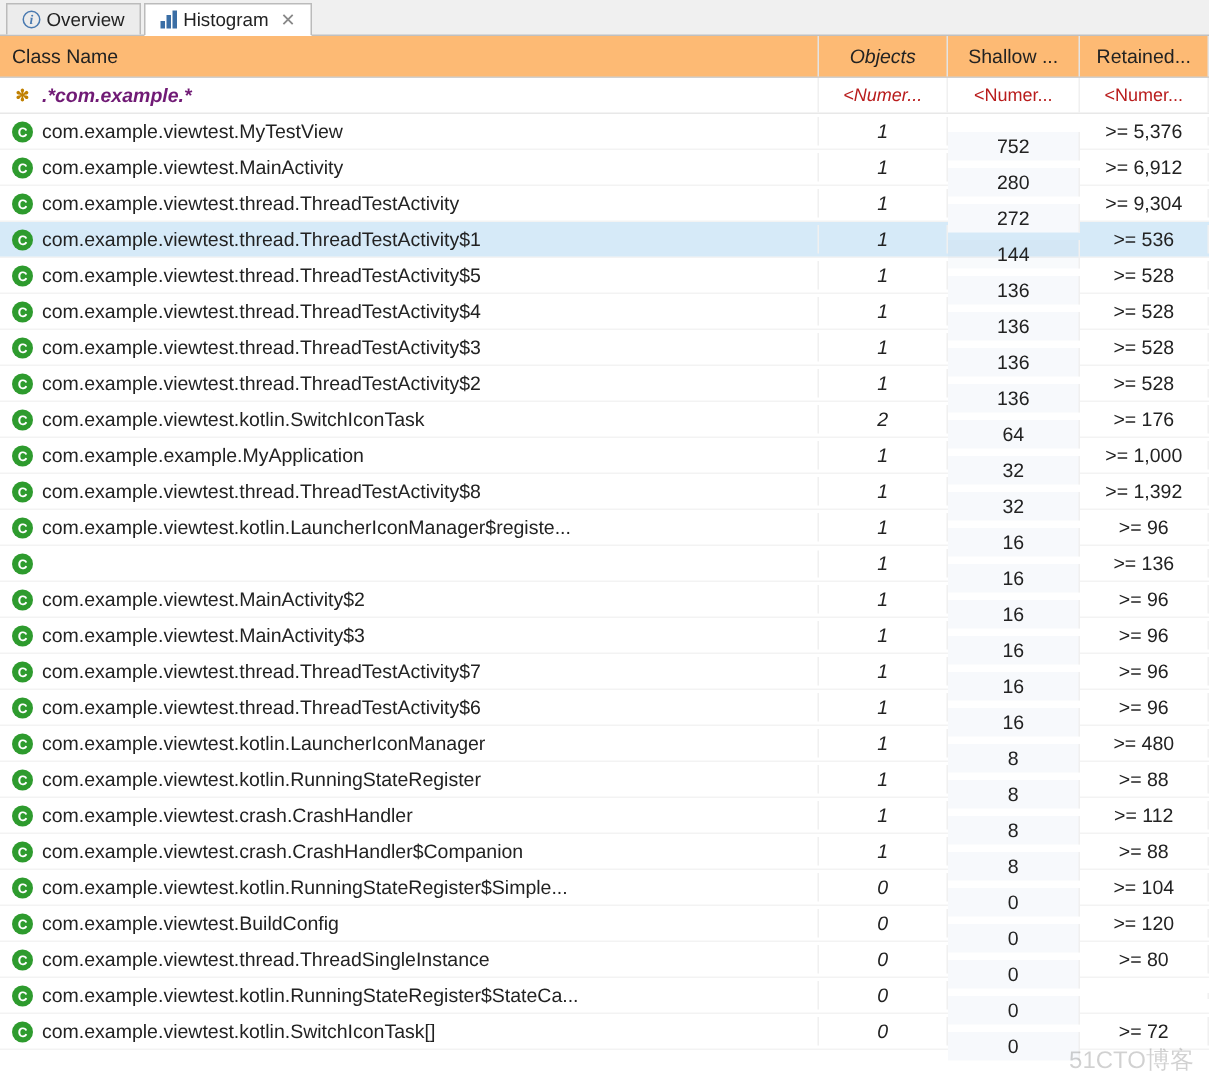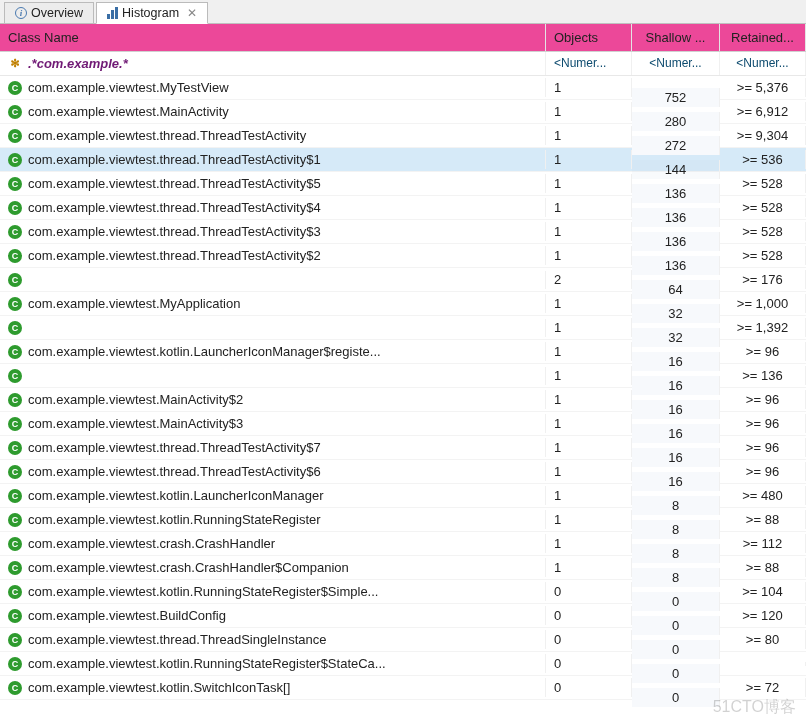--- a/index.html
+++ b/index.html
@@ -31,29 +31,29 @@
     }
     .tab.active {
       background: #fff;
       border-bottom: 1px solid #fff;
       margin-bottom: -1px;
     }
     .tab .close { color: #888; font-size: 12px; margin-left: 4px;}
     .header-row {
       display: flex;
       border-bottom: 1px solid #d0d0d0;
-      background: #ec4899;
+      background: #fdba74;
       font-size: 13px;
     }
     .header-row > div {
       padding: 6px 8px;
       border-right: 1px solid #e4e4e4;
     }
     .col-name { flex: 1 1 auto; min-width: 0;}
-    .col-obj { width: 86px; text-align: left;}
+    .col-obj { width: 86px; text-align: center; font-style: italic;}
     .col-shallow { width: 88px; text-align: center;}
     .col-retained { width: 86px; text-align: center;}
     .filter-row {
       display: flex;
       border-bottom: 1px solid #e8e8e8;
       font-size: 13px;
       color: #888;
     }
     .filter-row > div {
       padding: 4px 8px;
@@ -96,21 +96,21 @@
       color:#c08000; font-size:11px; font-weight:bold;
     }
     .watermark {
       position: absolute;
       right: 10px; bottom: 4px;
       color: rgba(0,0,0,0.18);
       font-size: 16px;
       pointer-events:none;
     }
     .container { position: relative; width:806px; height:722px; overflow:hidden;}
-    .num-placeholder { color:#0c4a6e; font-size:12px;}
+    .num-placeholder { color:#b91c1c; font-size:12px;}
     .info-icon {
       width:12px;height:12px;display:inline-flex;align-items:center;justify-content:center;
       border-radius:50%;border:1px solid #4a7ab0;color:#4a7ab0;font-size:9px;font-style:italic;font-weight:bold;font-family:serif;
     }
     .histo-icon {
       display:inline-flex;gap:1px;align-items:flex-end;height:12px;
     }
     .histo-icon span{width:3px;background:#3a6ea5;}
   </style>
 </head>
@@ -236,41 +236,43 @@
           </div>
         </div>
         <div class="col-obj">1</div>
         <div class="col-shallow">136</div>
         <div class="col-retained">&gt;= 528</div>
       </div>
       <div class="row">
         <div class="col-name">
           <div class="class-cell">
             <span class="class-icon">C</span>
+            <span>com.example.viewtest.kotlin.SwitchIconTask</span>
           </div>
         </div>
         <div class="col-obj">2</div>
         <div class="col-shallow">64</div>
         <div class="col-retained">&gt;= 176</div>
       </div>
       <div class="row">
         <div class="col-name">
           <div class="class-cell">
             <span class="class-icon">C</span>
-            <span>com.example.viewtest.MyApplication</span>
+            <span>com.example.example.MyApplication</span>
           </div>
         </div>
         <div class="col-obj">1</div>
         <div class="col-shallow">32</div>
         <div class="col-retained">&gt;= 1,000</div>
       </div>
       <div class="row">
         <div class="col-name">
           <div class="class-cell">
             <span class="class-icon">C</span>
+            <span>com.example.viewtest.thread.ThreadTestActivity$8</span>
           </div>
         </div>
         <div class="col-obj">1</div>
         <div class="col-shallow">32</div>
         <div class="col-retained">&gt;= 1,392</div>
       </div>
       <div class="row">
         <div class="col-name">
           <div class="class-cell">
             <span class="class-icon">C</span>

